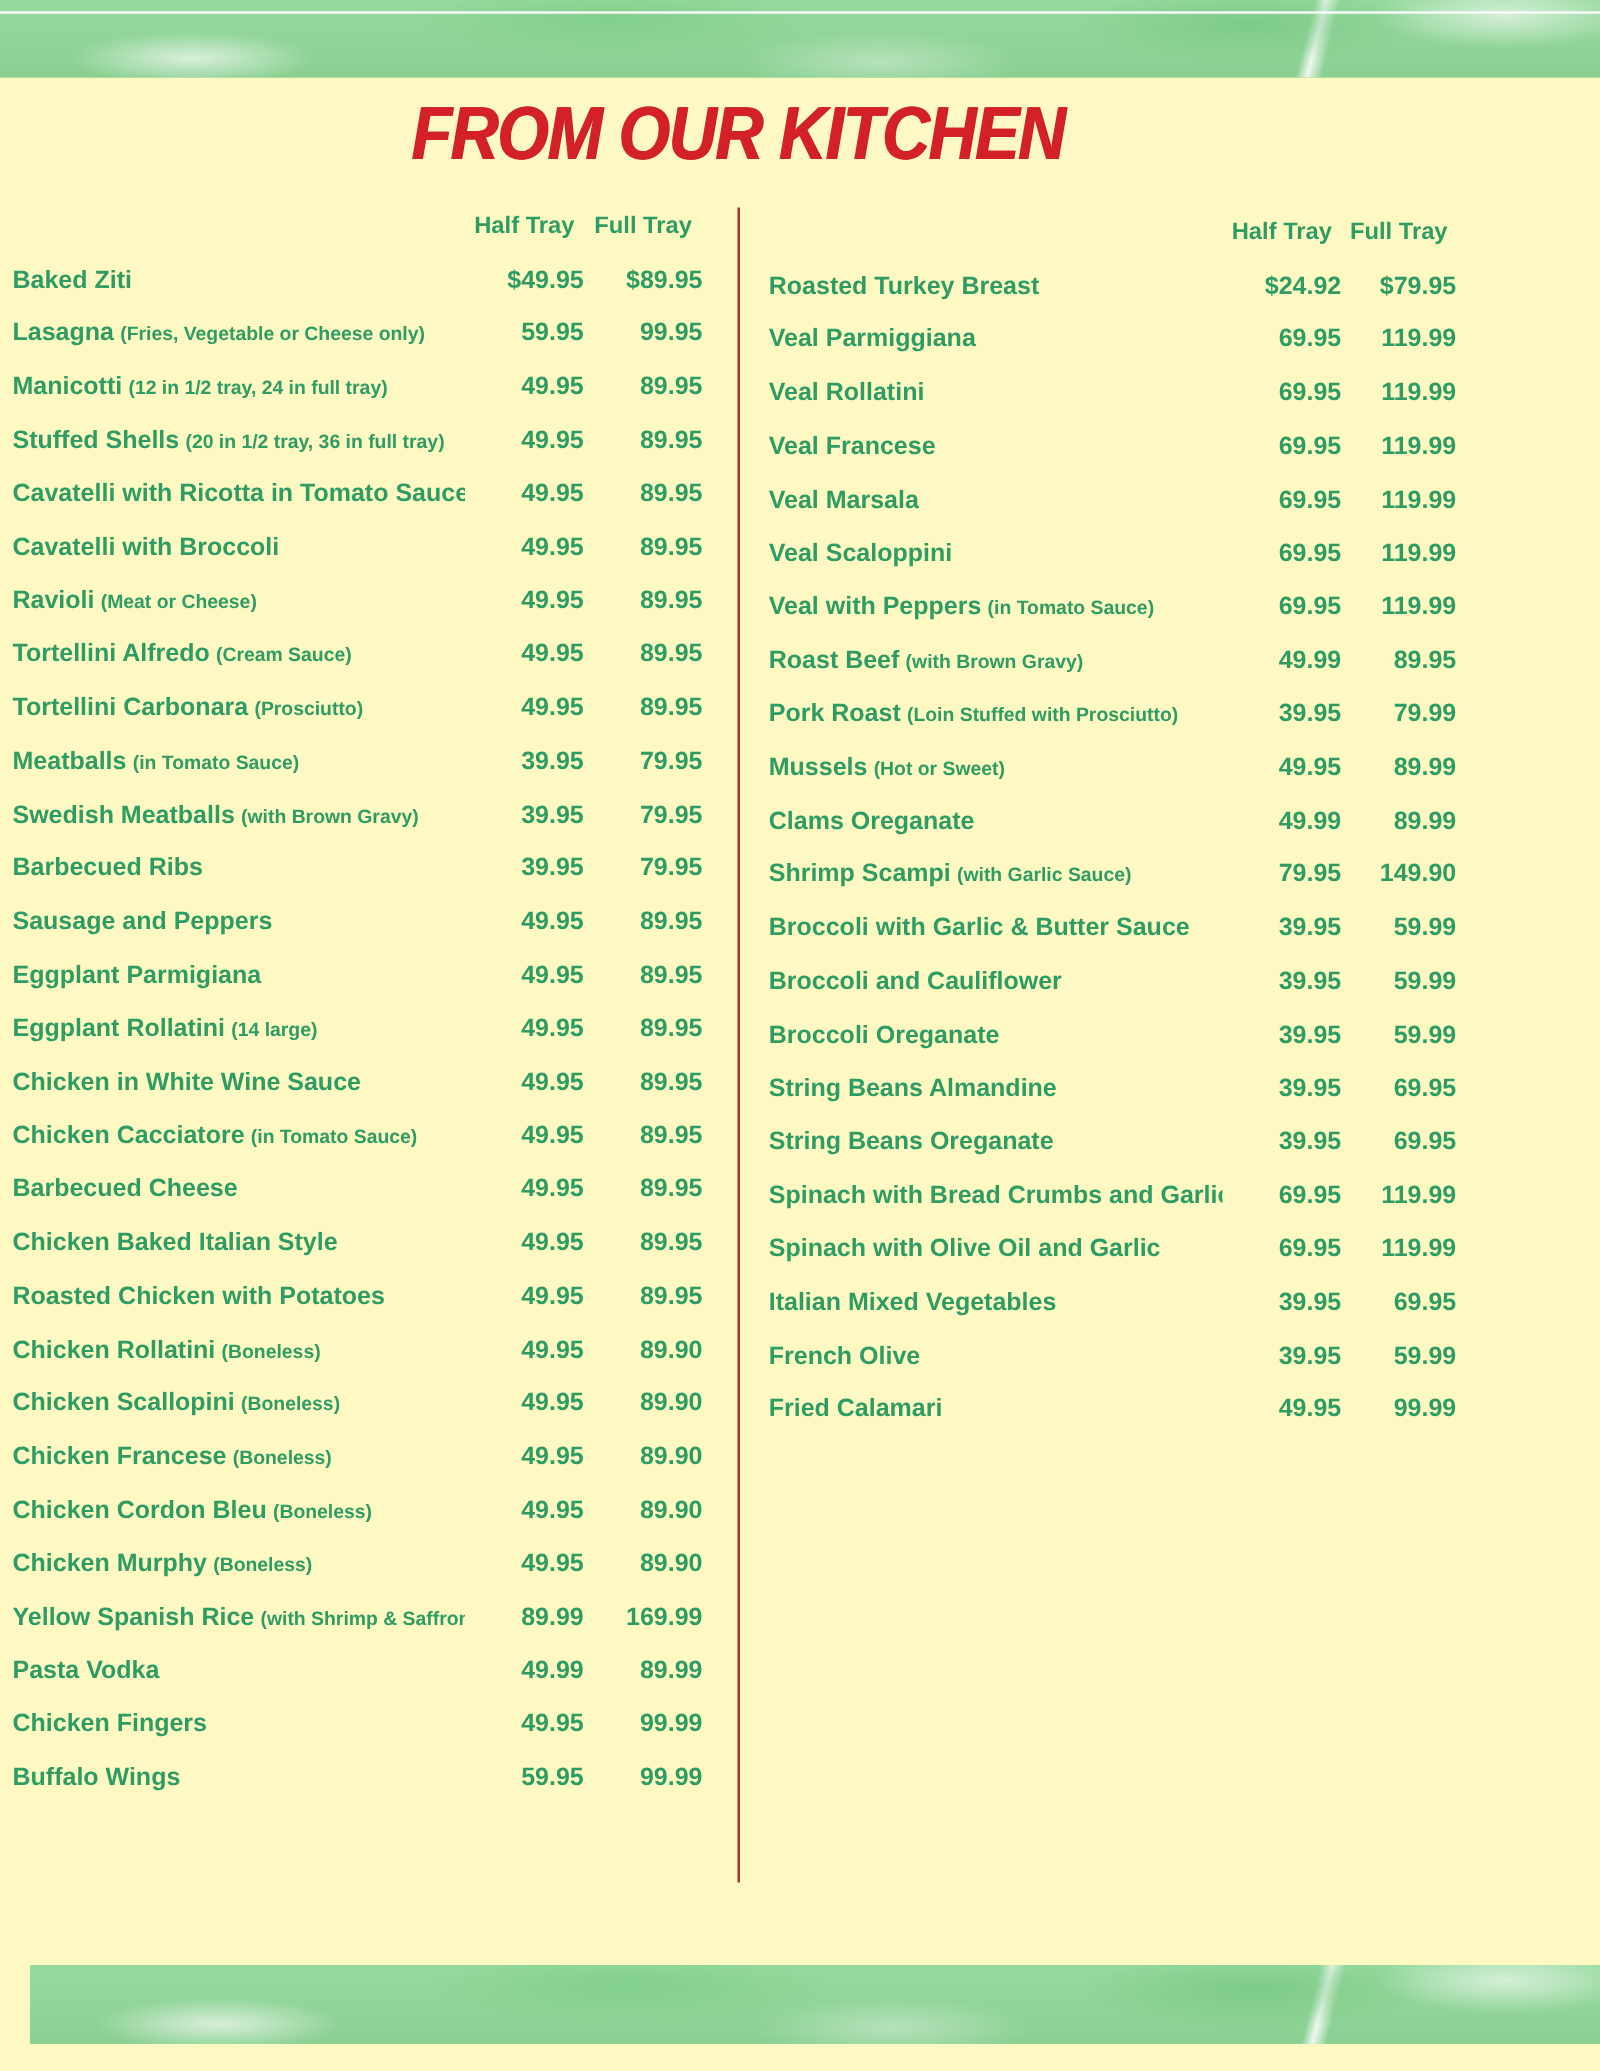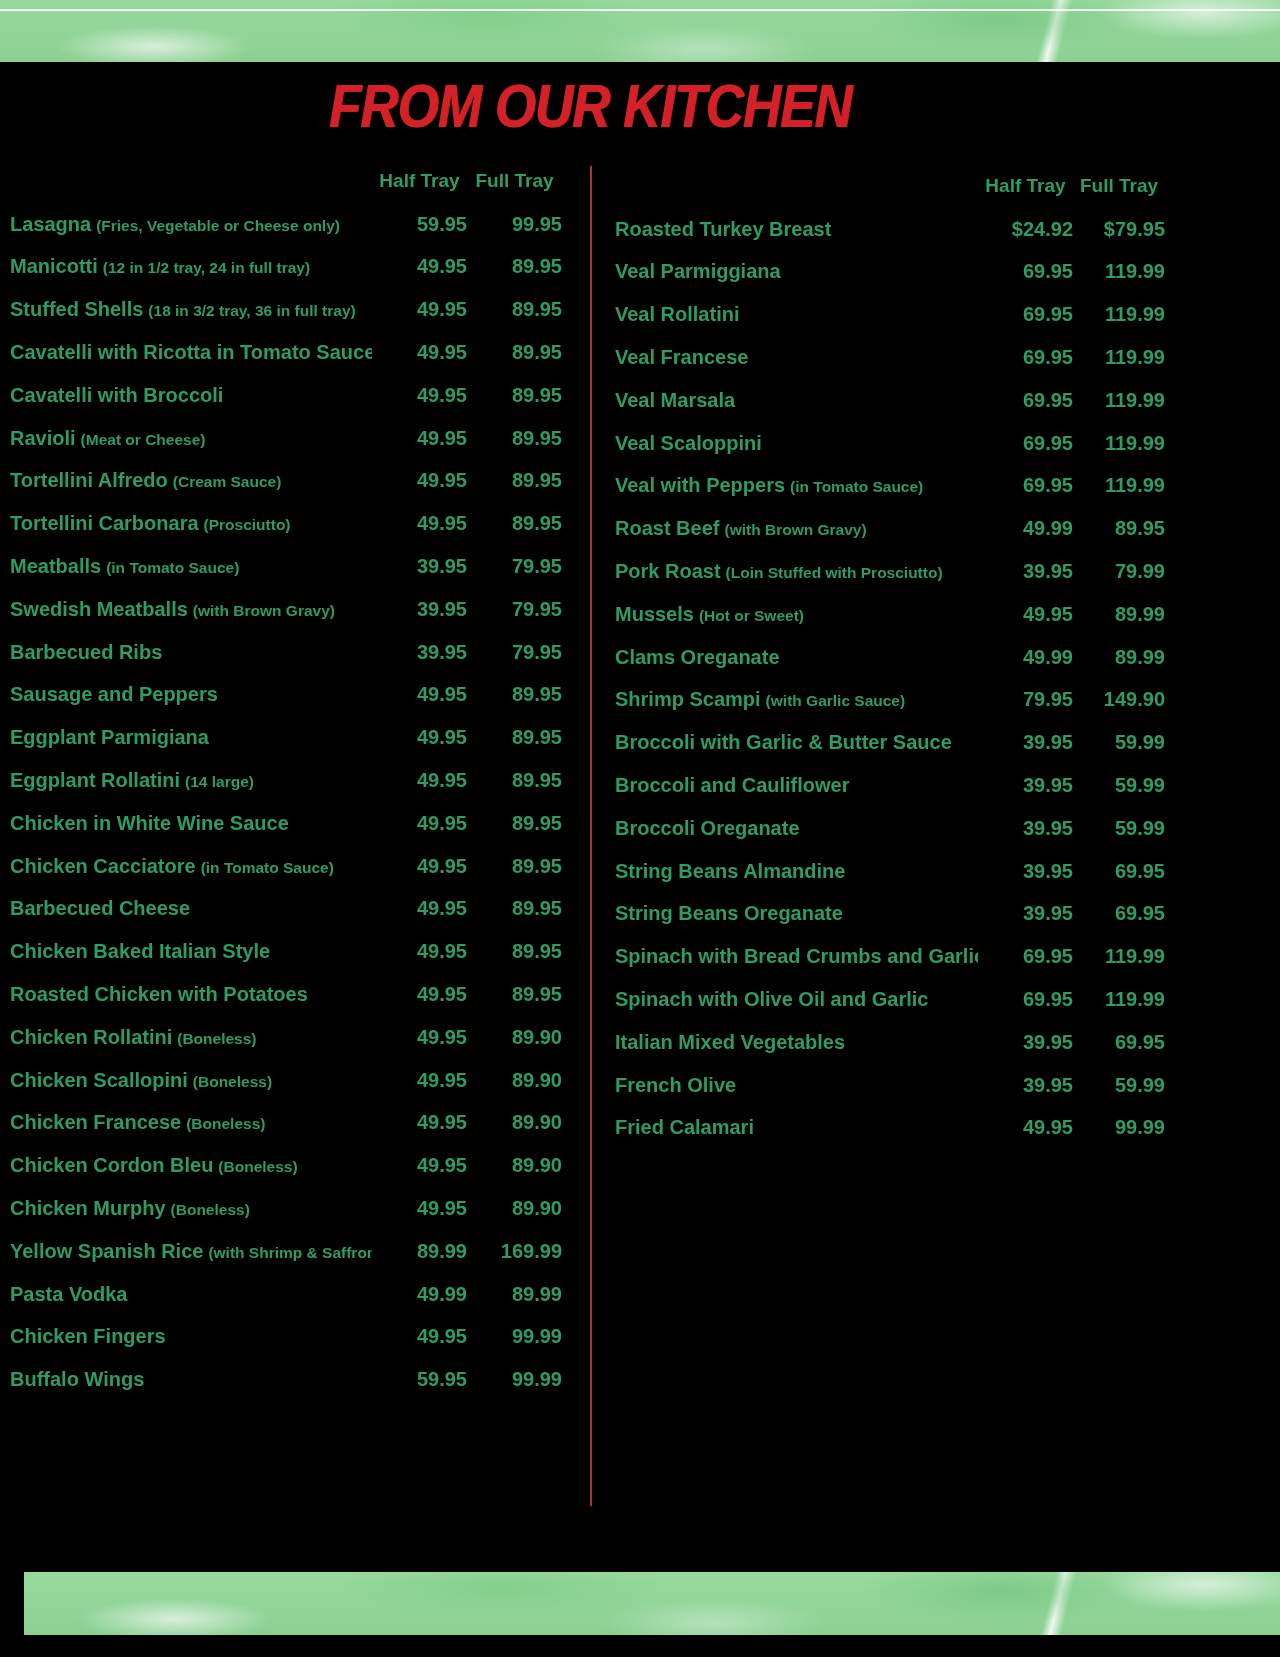--- a/index.html
+++ b/index.html
@@ -4,21 +4,21 @@
 <style>
   html, body { margin: 0; padding: 0; }
   body {
     font-family: "Liberation Sans", sans-serif;
     background: #e8e8e6;
   }
   .page {
     position: relative;
     width: 1280px;
     height: 1657px;
-    background: #000000;
+    background: #fef9c3;
     overflow: hidden;
     margin: 0 auto;
   }
 
   
   .marble {
     position: absolute;
     background-color: #93d79a;
     background-image:
       radial-gradient(ellipse 140px 30px at 12% 75%, rgba(255,255,255,0.65), rgba(255,255,255,0) 70%),
@@ -125,40 +125,47 @@
   <div class="menu">
 
     <div class="col-left">
       <div class="row header-row">
         <div class="name-cell"></div>
         <div class="price-cell price-half">Half Tray</div>
         <div class="price-cell price-full">Full Tray</div>
       </div>
       <div class="items">
 
+          <div class="row">
+            <div class="name-cell">
+              <span class="item-name">Baked Ziti</span><span class="item-note"></span>
+            </div>
+            <div class="price-cell price-half">$49.95</div>
+            <div class="price-cell price-full">$89.95</div>
+          </div>
 
           <div class="row">
             <div class="name-cell">
               <span class="item-name">Lasagna</span><span class="item-note">(Fries, Vegetable or Cheese only)</span>
             </div>
             <div class="price-cell price-half">59.95</div>
             <div class="price-cell price-full">99.95</div>
           </div>
 
           <div class="row">
             <div class="name-cell">
               <span class="item-name">Manicotti</span><span class="item-note">(12 in 1/2 tray, 24 in full tray)</span>
             </div>
             <div class="price-cell price-half">49.95</div>
             <div class="price-cell price-full">89.95</div>
           </div>
 
           <div class="row">
             <div class="name-cell">
-              <span class="item-name">Stuffed Shells</span><span class="item-note">(18 in 3/2 tray, 36 in full tray)</span>
+              <span class="item-name">Stuffed Shells</span><span class="item-note">(20 in 1/2 tray, 36 in full tray)</span>
             </div>
             <div class="price-cell price-half">49.95</div>
             <div class="price-cell price-full">89.95</div>
           </div>
 
           <div class="row">
             <div class="name-cell">
               <span class="item-name">Cavatelli with Ricotta in Tomato Sauce</span><span class="item-note"></span>
             </div>
             <div class="price-cell price-half">49.95</div>

